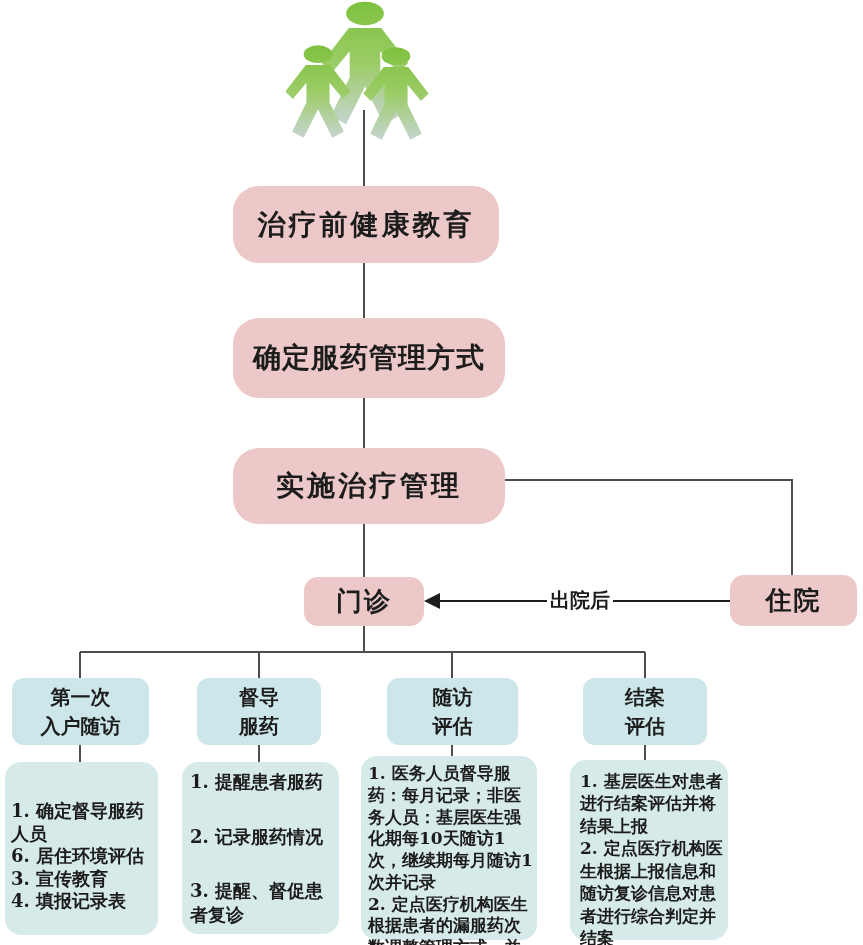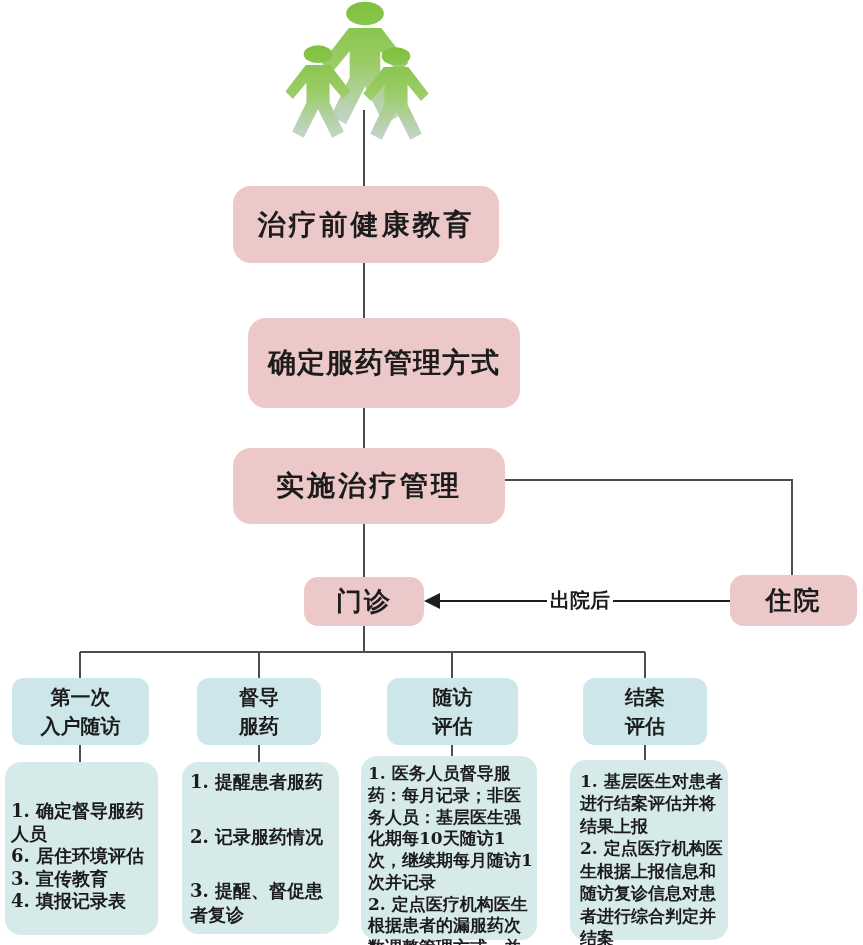--- a/index.html
+++ b/index.html
@@ -1,21 +1,21 @@
 <!DOCTYPE html>
 <html><head>
 <meta charset="utf-8">
 <style>
   html,body{margin:0;padding:0;background:#ffffff;}
   body{font-family:"DejaVu Serif","Liberation Serif",serif;}
   #stage{position:relative;width:863px;height:945px;background:#ffffff;overflow:hidden;}
   svg.lines{position:absolute;left:0;top:0;z-index:0;}
   #people-icon{position:absolute;left:280px;top:0;z-index:1;}
   .flowbox{
-    position:absolute;z-index:2;background:#ecc9c8;border-radius:18px;
+    position:absolute;z-index:2;background:#ecc9c8;border-radius:26px;
     display:flex;align-items:center;justify-content:center;
     color:#1c1c1c;font-weight:bold;text-align:center;
   }
   .big{font-size:28px;letter-spacing:3px;}
   .mid{font-size:26px;letter-spacing:2px;border-radius:14px;}
   .bhead{
     position:absolute;z-index:2;background:#cde6e9;border-radius:12px;
     display:flex;flex-direction:column;align-items:center;justify-content:center;
     color:#1c1c1c;font-weight:bold;font-size:20px;line-height:1.45;text-align:center;
   }
@@ -75,21 +75,21 @@
         <path d="M32,31 L68,31 L98,70 L87,81 L67,57 L67,86 L88,129 L71,138 L50,96 L29,138 L12,129 L33,86 L33,57 L13,81 L2,70 Z"></path>
       </g>
     </defs>
     <use href="#person" transform="translate(40,0) scale(0.9)"></use>
     <use href="#person" transform="translate(4,44) scale(0.68)"></use>
     <use href="#person" transform="translate(82,46) scale(0.68)"></use>
   </svg>
 
   <div class="flowbox big" style="left:233px;top:186px;width:266px;height:77px;">治疗前健康教育</div>
 
-  <div class="flowbox big" style="left:233px;top:318px;width:272px;height:90px;letter-spacing:1px;margin-left:15px;">确定服药管理方式</div>
+  <div class="flowbox big" style="left:233px;top:318px;width:272px;height:80px;letter-spacing:1px;">确定服药管理方式</div>
 
   <div class="flowbox big" style="left:233px;top:448px;width:272px;height:76px;">实施治疗管理</div>
 
   <div class="flowbox mid" style="left:730px;top:575px;width:127px;height:51px;">住院</div>
 
   <div class="flowbox mid" style="left:304px;top:577px;width:120px;height:49px;">门诊</div>
 
   <div class="arrow-label">出院后</div>
 
   <div class="bhead" style="left:12px;top:678px;width:137px;height:67px;">

